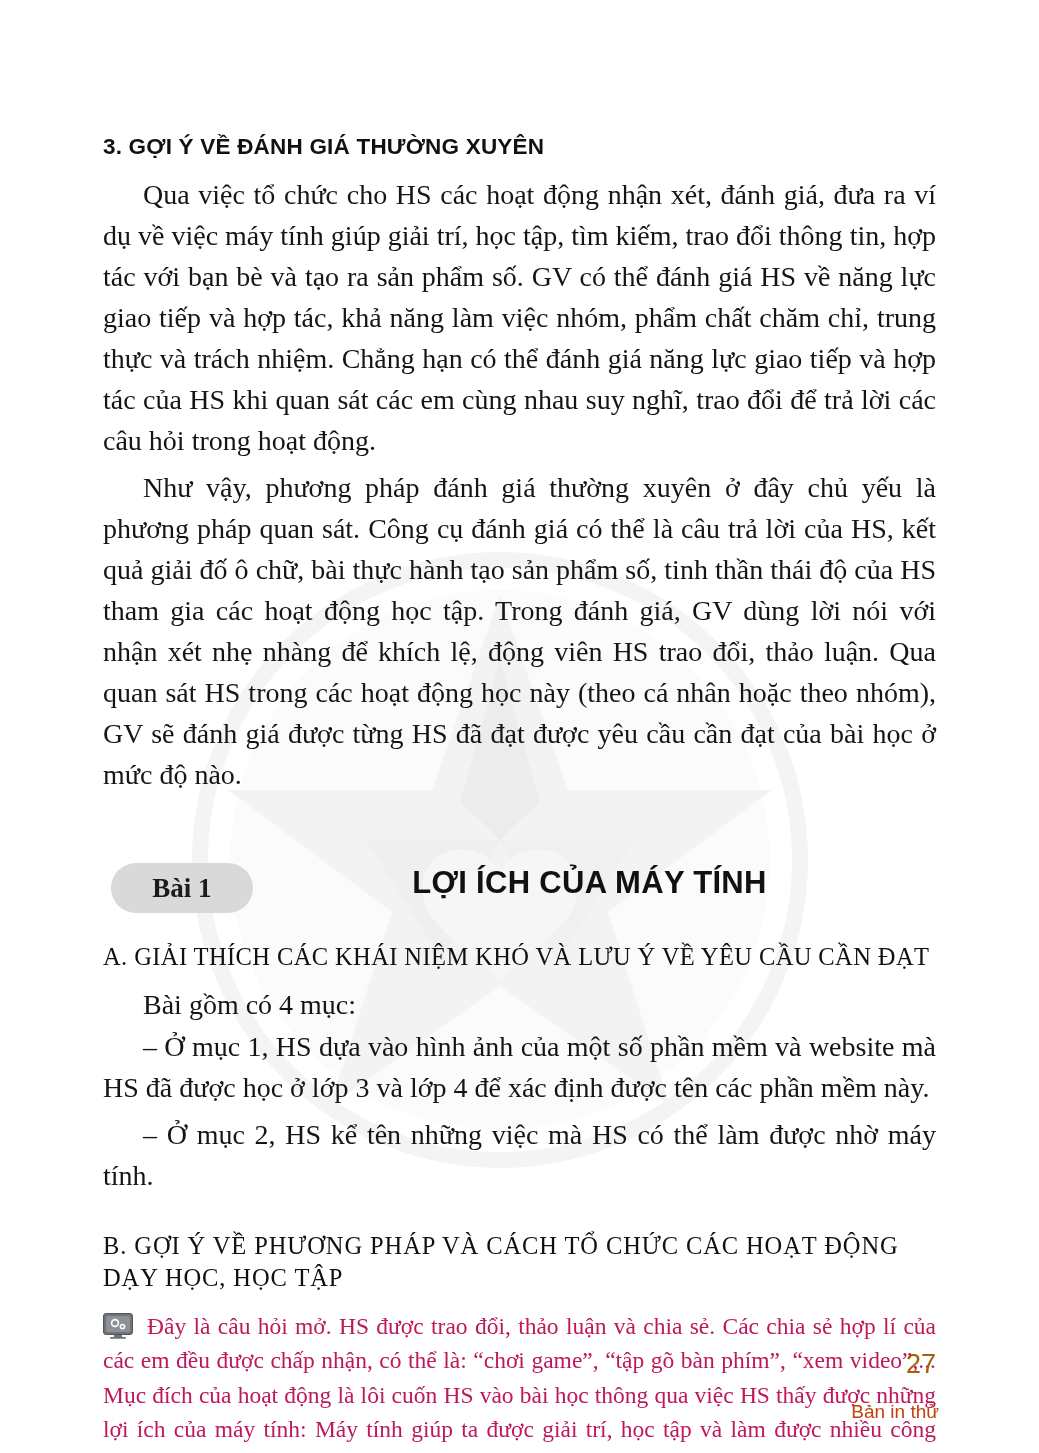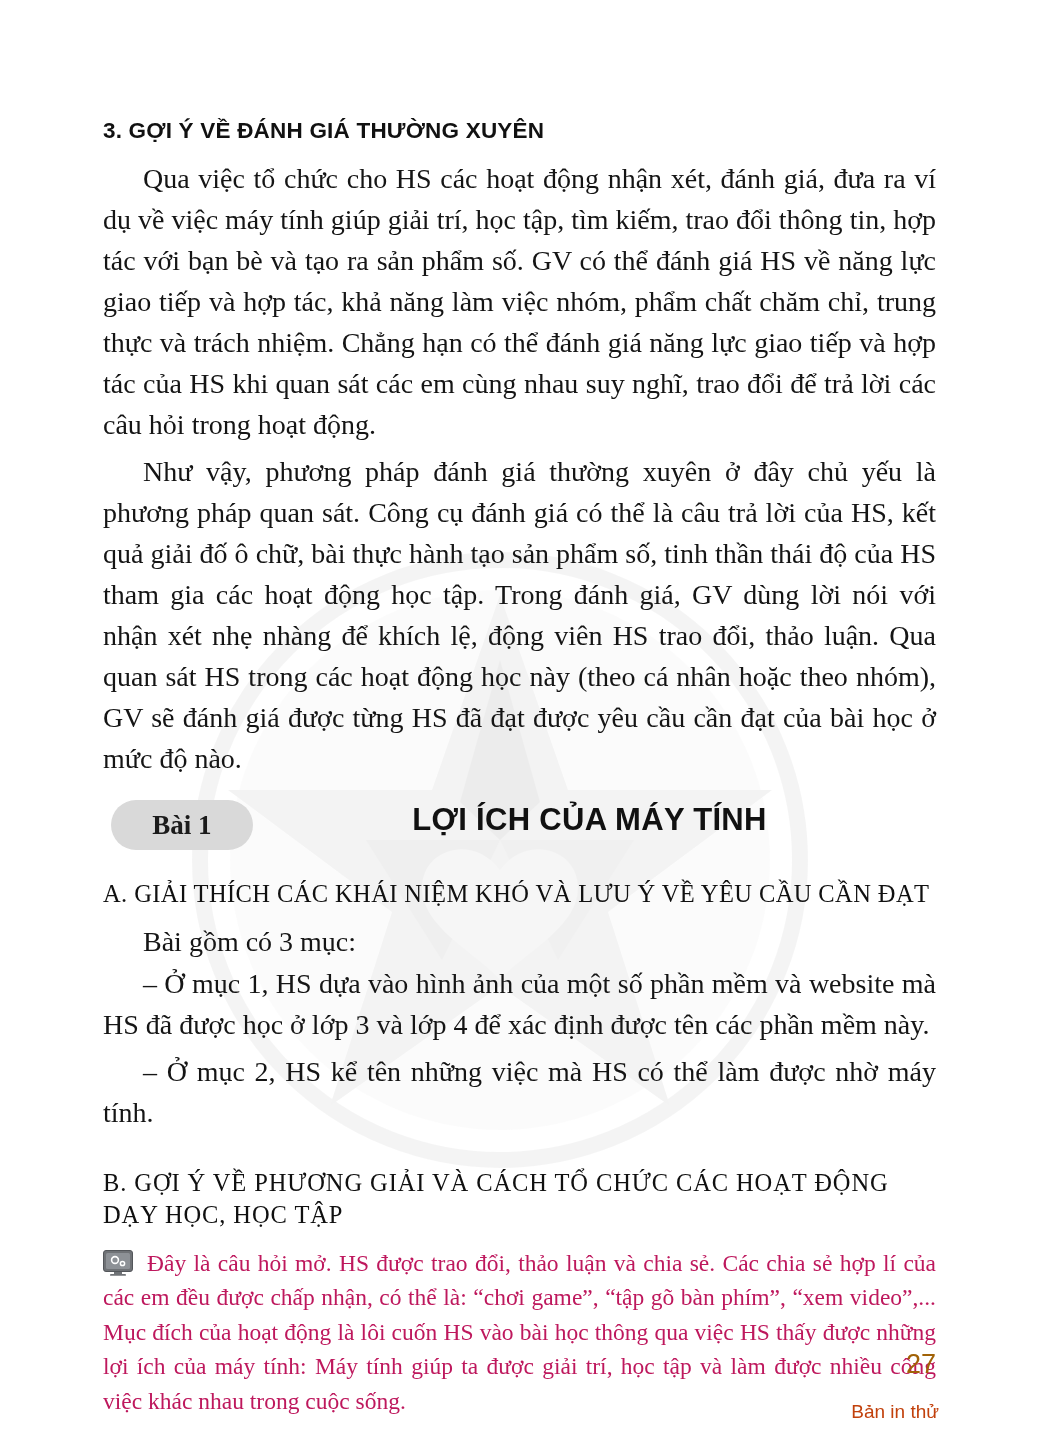--- a/index.html
+++ b/index.html
@@ -35,39 +35,39 @@
     z-index: 2;
     padding: 118px 103px 0 103px;
   }
 
   
   .section-heading {
     font-family: "Liberation Sans", sans-serif;
     font-weight: bold;
     font-size: 22.5px;
     letter-spacing: 0.2px;
-    margin: 0 0 14px 0;
+    margin: 16px 0 14px 0;
     color: #111;
   }
 
   p.para {
     font-size: 28px;
     line-height: 1.465;
     text-align: justify;
     text-justify: inter-word;
     margin: 0 0 6px 0;
     text-indent: 40px;
     color: #151515;
   }
   p.tight { margin-bottom: 1px; }
 
   
   .lesson-bar {
     position: relative;
-    margin-top: 21px;
+    margin-top: 68px;
     margin-bottom: 26px;
     height: 52px;
   }
   .lesson-badge {
     position: absolute;
     left: 8px;
     top: 0;
     width: 142px;
     height: 50px;
     background: #d9d9d9;
@@ -174,27 +174,27 @@
 
     <p class="para">Như vậy, phương pháp đánh giá thường xuyên ở đây chủ yếu là phương pháp quan sát. Công cụ đánh giá có thể là câu trả lời của HS, kết quả giải đố ô chữ, bài thực hành tạo sản phẩm số, tinh thần thái độ của HS tham gia các hoạt động học tập. Trong đánh giá, GV dùng lời nói với nhận xét nhẹ nhàng để khích lệ, động viên HS trao đổi, thảo luận. Qua quan sát HS trong các hoạt động học này (theo cá nhân hoặc theo nhóm), GV sẽ đánh giá được từng HS đã đạt được yêu cầu cần đạt của bài học ở mức độ nào.</p>
 
     <div class="lesson-bar">
       <div class="lesson-badge">Bài 1</div>
       <div class="lesson-title">LỢI ÍCH CỦA MÁY TÍNH</div>
     </div>
 
     <h3 class="sub-heading">A. GIẢI THÍCH CÁC KHÁI NIỆM KHÓ VÀ LƯU Ý VỀ YÊU CẦU CẦN ĐẠT</h3>
 
-    <p class="para tight">Bài gồm có 3 mục:</p>
+    <p class="para tight">Bài gồm có 4 mục:</p>
 
     <p class="para">– Ở mục 1, HS dựa vào hình ảnh của một số phần mềm và website mà HS đã được học ở lớp 3 và lớp 4 để xác định được tên các phần mềm này.</p>
 
     <p class="para">– Ở mục 2, HS kể tên những việc mà HS có thể làm được nhờ máy tính.</p>
 
-    <h3 class="sub-heading b-head">B. GỢI Ý VỀ PHƯƠNG GIẢI VÀ CÁCH TỔ CHỨC CÁC HOẠT ĐỘNG DẠY HỌC, HỌC TẬP</h3>
+    <h3 class="sub-heading b-head">B. GỢI Ý VỀ PHƯƠNG PHÁP VÀ CÁCH TỔ CHỨC CÁC HOẠT ĐỘNG DẠY HỌC, HỌC TẬP</h3>
 
     <div class="icon-para-wrap">
       <svg class="mini-icon" viewBox="0 0 30 26" aria-hidden="true">
         <rect x="0.5" y="0.5" width="29" height="21" rx="2.5" fill="#6f7276" stroke="#53565a"></rect>
         <rect x="3" y="3" width="24" height="16" rx="1.5" fill="#8d9196"></rect>
         <circle cx="12" cy="10" r="3.4" fill="none" stroke="#ffffff" stroke-width="1.6"></circle>
         <circle cx="19.5" cy="13.5" r="2.1" fill="none" stroke="#ffffff" stroke-width="1.5"></circle>
         <rect x="11" y="22" width="8" height="2.2" fill="#6f7276"></rect>
         <rect x="7" y="24" width="16" height="1.8" rx="0.9" fill="#6f7276"></rect>
       </svg>

